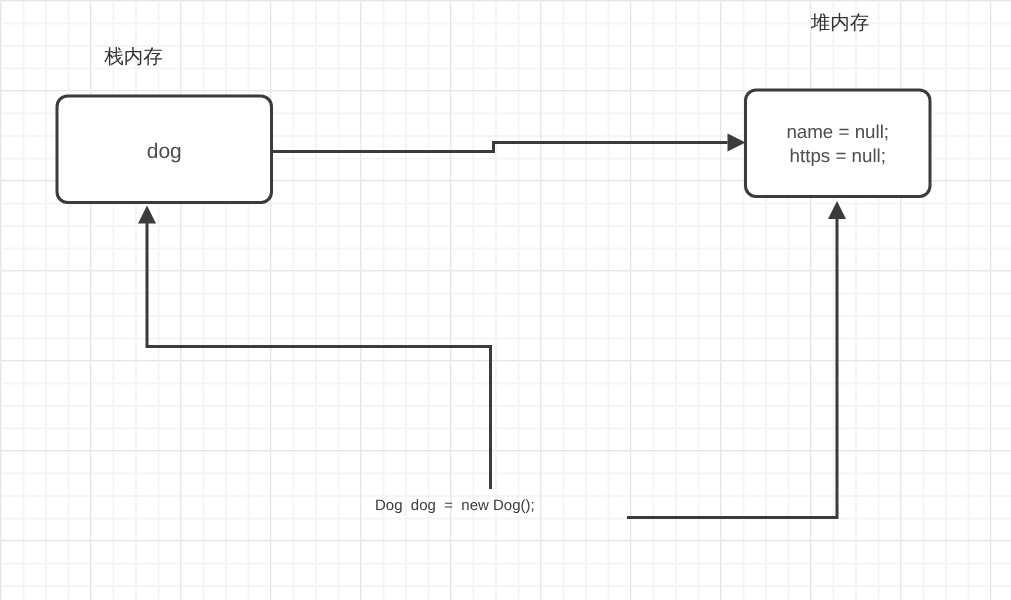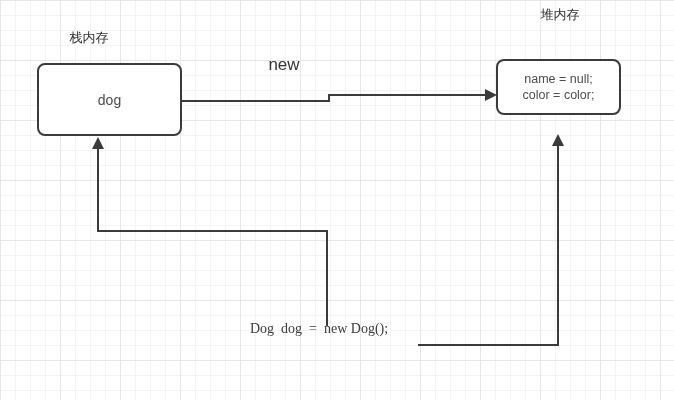--- a/index.html
+++ b/index.html
@@ -21,34 +21,34 @@
     position:absolute;
     background:#ffffff;
     border:2px solid #3b3b3b;
     border-radius:8px;
     display:flex;flex-direction:column;
     align-items:center;justify-content:center;
     color:#4d4d4d;
     box-sizing:border-box;
   }
   .stack-box{left:37px;top:63px;width:145px;height:73px;font-size:14px;}
-  .heap-box{left:496px;top:59px;width:125px;height:56px;font-size:12.5px;line-height:16px;}
+  .heap-box{left:496px;top:59px;width:125px;height:73px;font-size:12.5px;line-height:16px;}
   .zone-label{
     position:absolute;color:#333333;font-size:13px;
     width:90px;text-align:center;
   }
   .stack-label{left:44px;top:29px;}
   .heap-label{left:515px;top:6px;}
   .new-label{
     position:absolute;left:249px;top:55px;width:70px;text-align:center;
     color:#333333;font-size:17px;
   }
   .code-text{
-    position:absolute;left:250px;top:321px;
-    color:#3b3b3b;font-size:14px;white-space:pre;font-family:Liberation Serif, serif;
+    position:absolute;left:250px;top:332px;
+    color:#3b3b3b;font-size:10px;white-space:pre;
   }
   .watermark{
     position:absolute;right:10px;bottom:10px;
     color:#e3e3e6;font-size:13px;letter-spacing:.5px;
     user-select:none;
   }
 </style>
 </head>
 <body>
 
@@ -69,27 +69,26 @@
     <g stroke="#3b3b3b" stroke-width="2" fill="none">
       <path d="M418 345 L558 345 L558 145"></path>
       <polygon points="552,146 558,134 564,146" fill="#3b3b3b" stroke="none"></polygon>
     </g>
   </svg>
 
   <div class="zone-label stack-label">栈内存</div>
 
   <div class="zone-label heap-label">堆内存</div>
 
-  <div class="new-label">new</div>
 
   <div class="node stack-box">
     <span>dog</span>
   </div>
 
   <div class="node heap-box">
     <span>name = null;</span>
-    <span>color = color;</span>
+    <span>https = null;</span>
   </div>
 
   <div class="code-text">Dog  dog  =  new Dog();</div>
 
 
 </div>
 
 </body></html>

